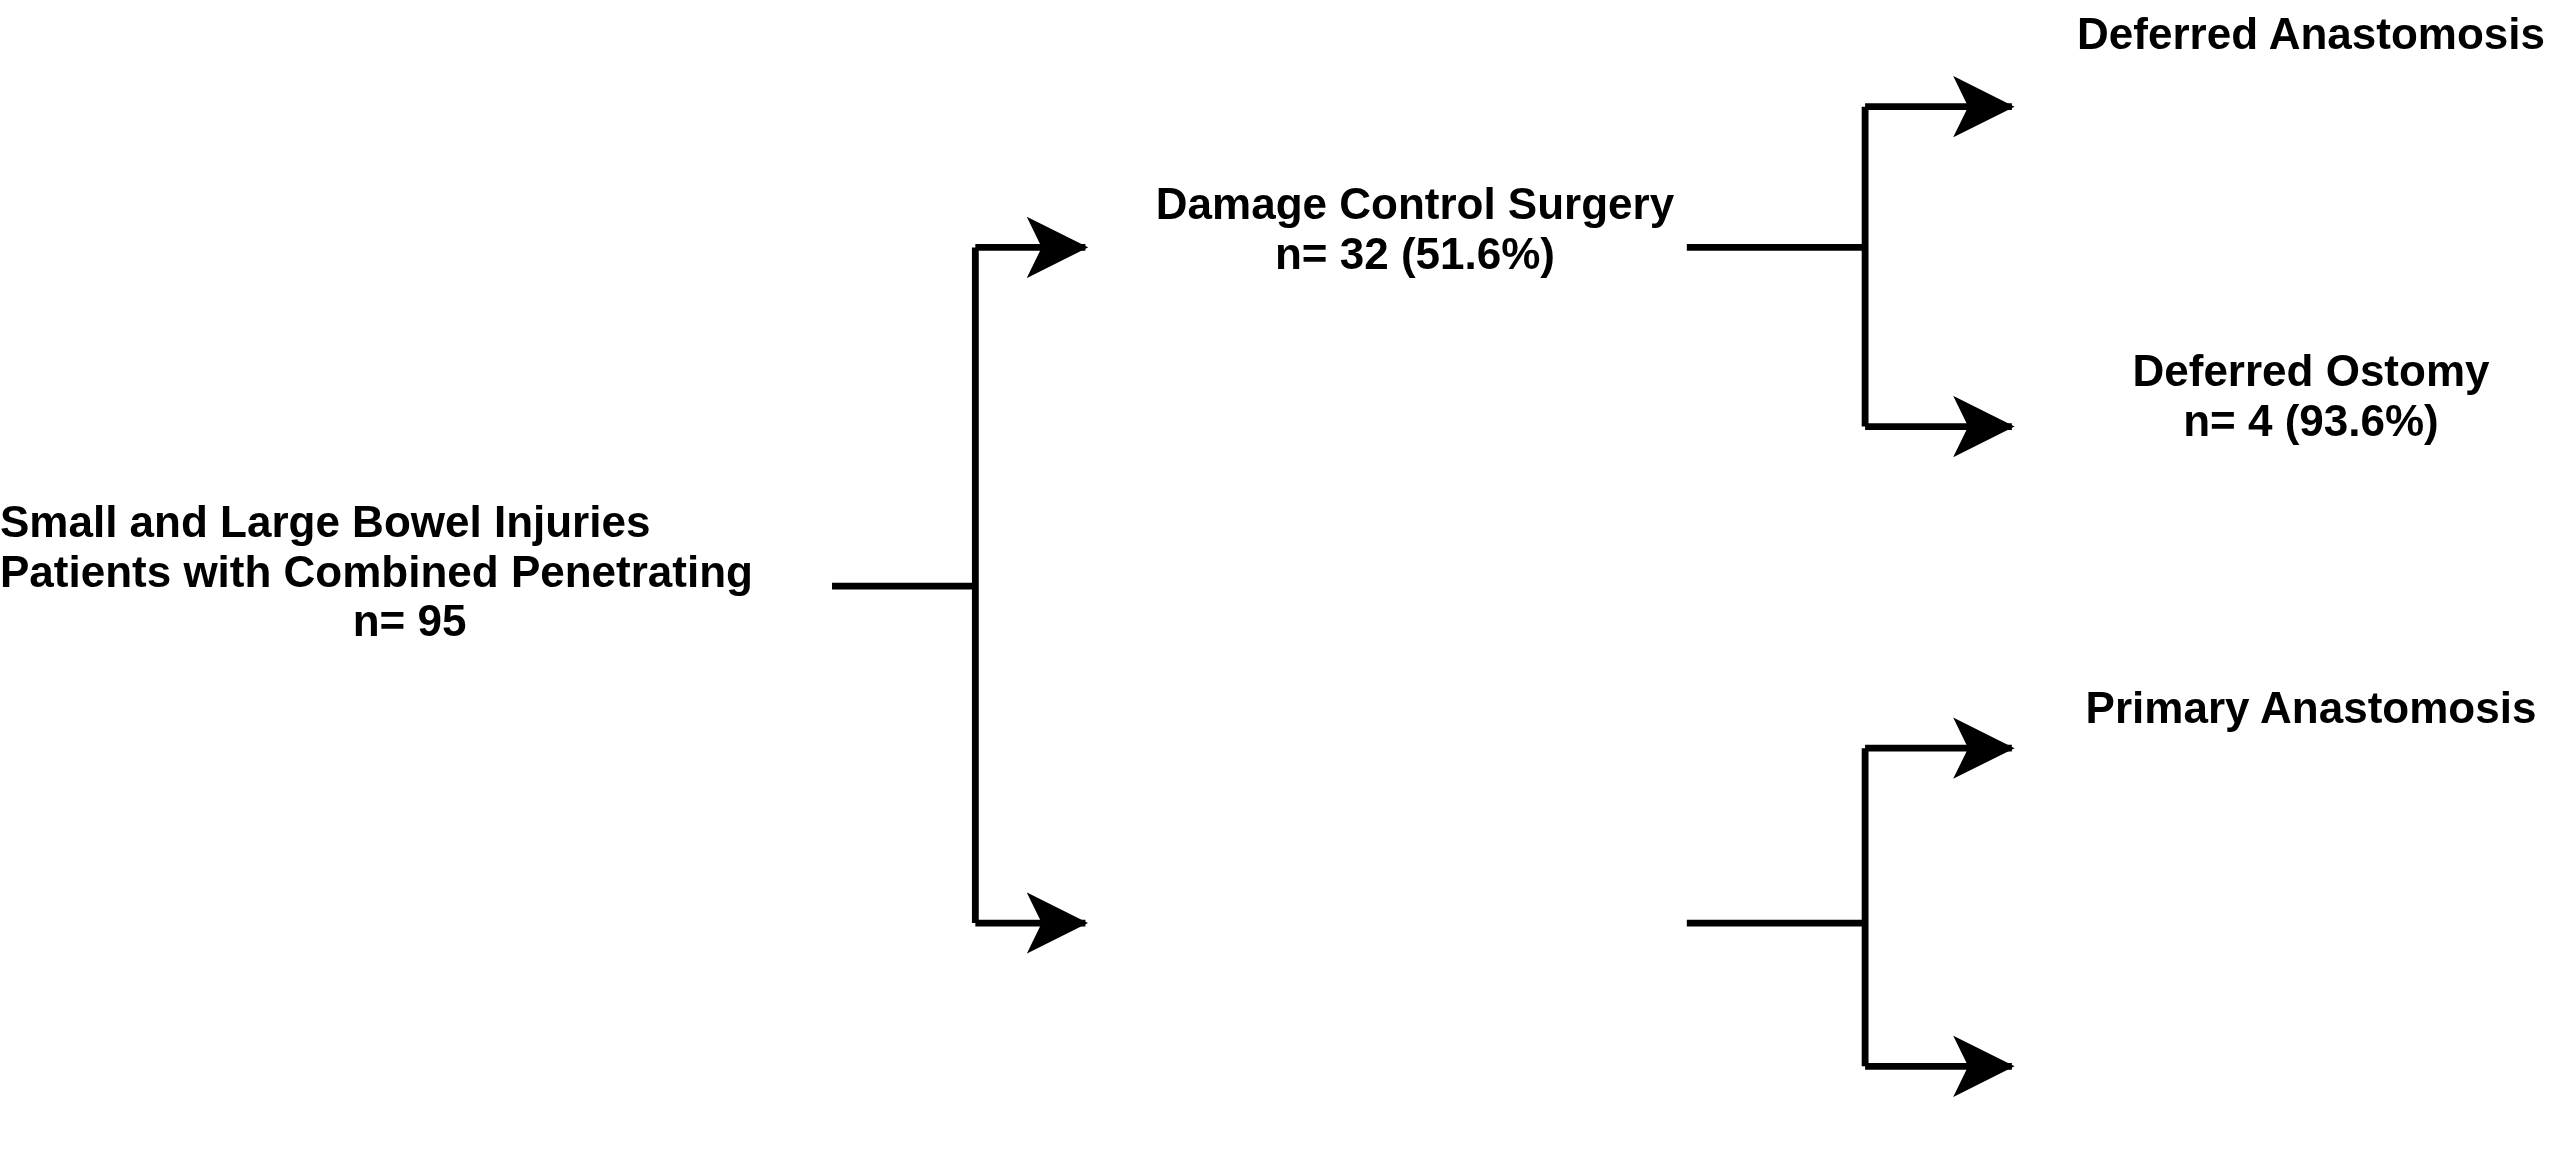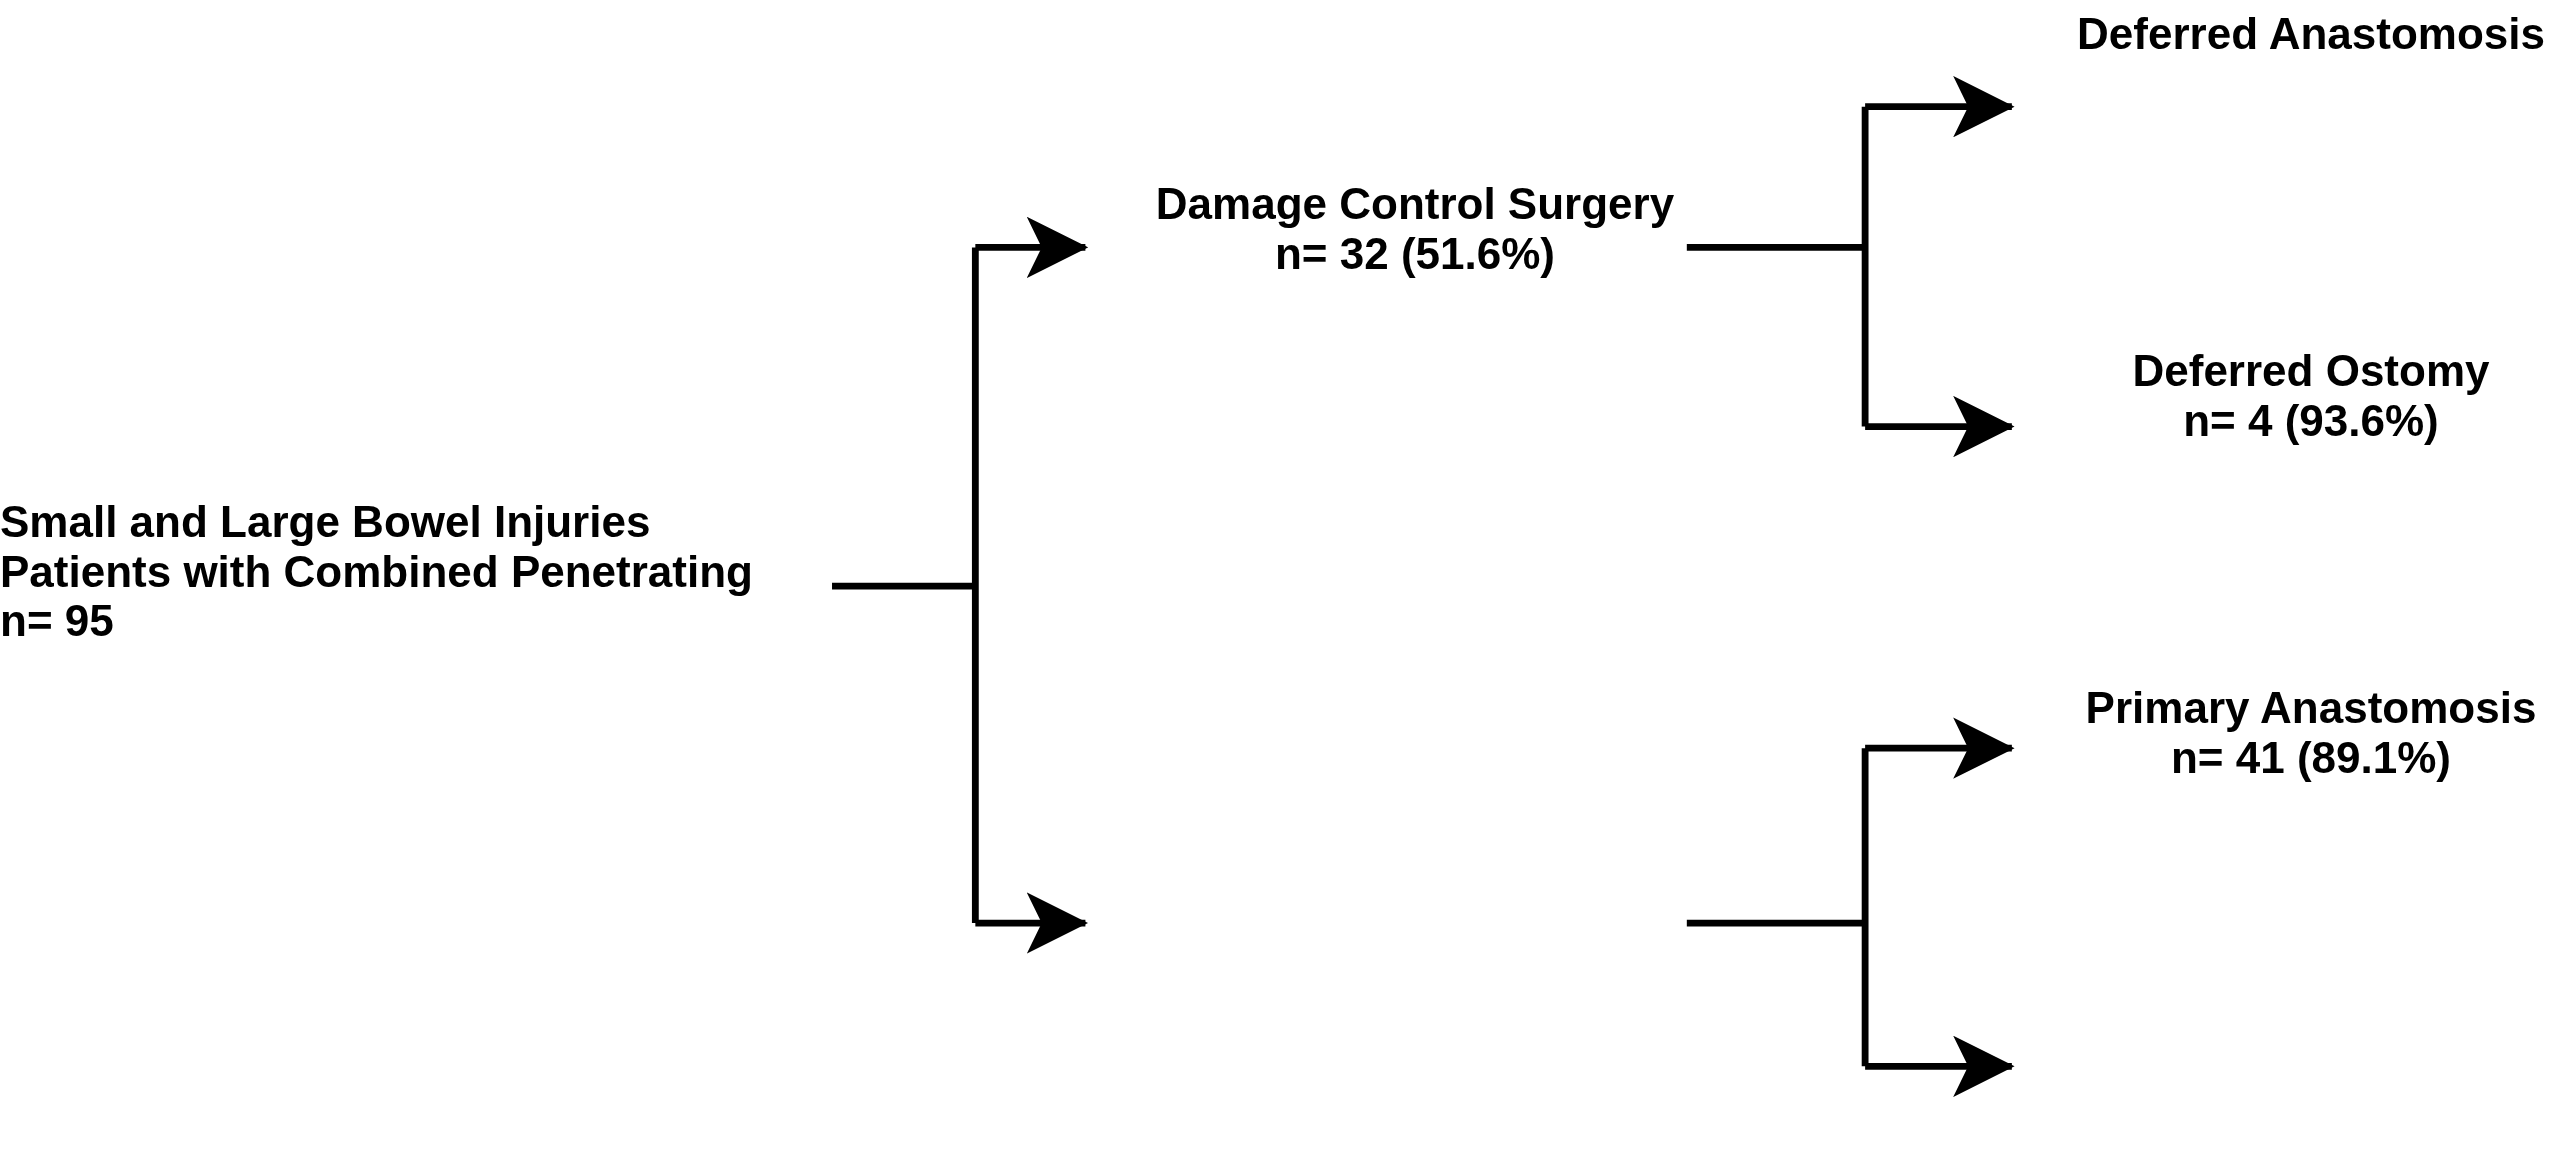--- a/index.html
+++ b/index.html
@@ -38,21 +38,21 @@
   }
   .node .count {
     font-size: 44px;
     font-weight: 700;
     white-space: nowrap;
     display: block;
   }
   .node.center .title,
   .node.center .count { text-align: center; }
   .node.left-block .title { text-align: left; }
-  .node.left-block .count { text-align: left; }
+  .node.left-block .count { text-align: center; }
 
   
   #node-root      { left: 0px;    top: 497px; width: 819px; }
   #node-dcs       { left: 1125px; top: 179px; width: 580px; }
   #node-dl        { left: 1125px; top: 855px; width: 580px; }
   #node-da        { left: 2051px; top: 8.5px;   width: 520px; }
   #node-do        { left: 2051px; top: 346px;  width: 520px; }
   #node-pa        { left: 2051px; top: 683px;  width: 520px; }
   #node-po        { left: 2051px; top: 1005px; width: 520px; }
 </style>
@@ -109,18 +109,17 @@
     <span class="title">Deferred Anastomosis</span>
   </div>
 
   <div class="node center" id="node-do">
     <span class="title">Deferred Ostomy</span>
     <span class="count">n= 4 (93.6%)</span>
   </div>
 
   <div class="node center" id="node-pa">
     <span class="title">Primary Anastomosis</span>
-    <span class="count">n= 41 (89.1%)</span>
   </div>
 
 
 </div>
 
 
 </body></html>

